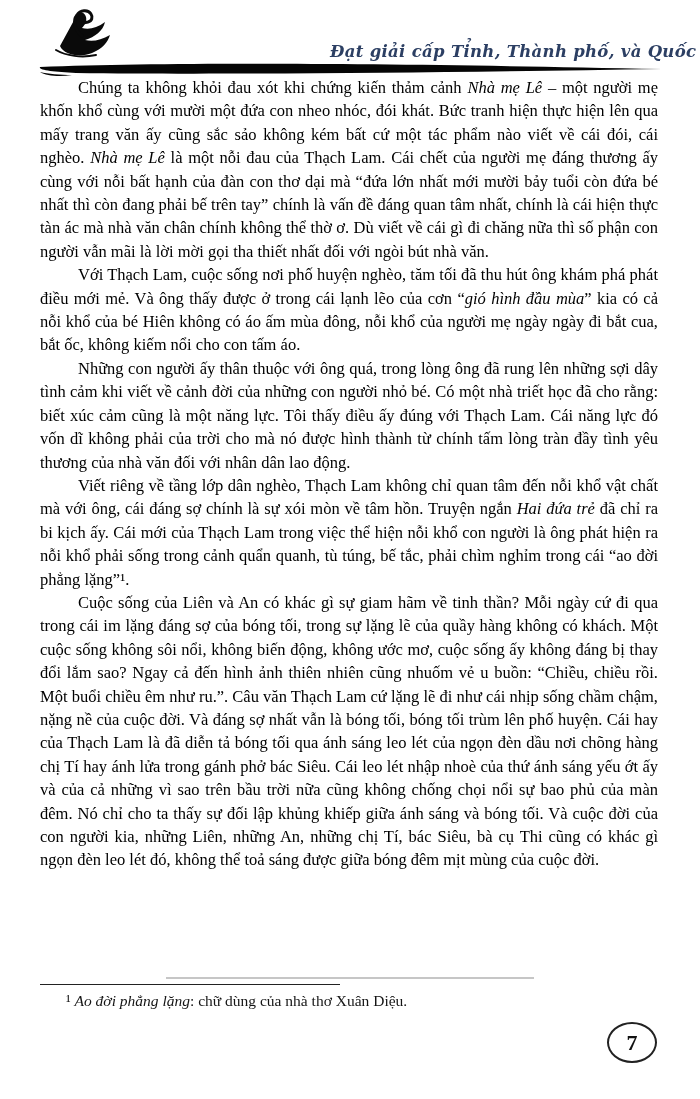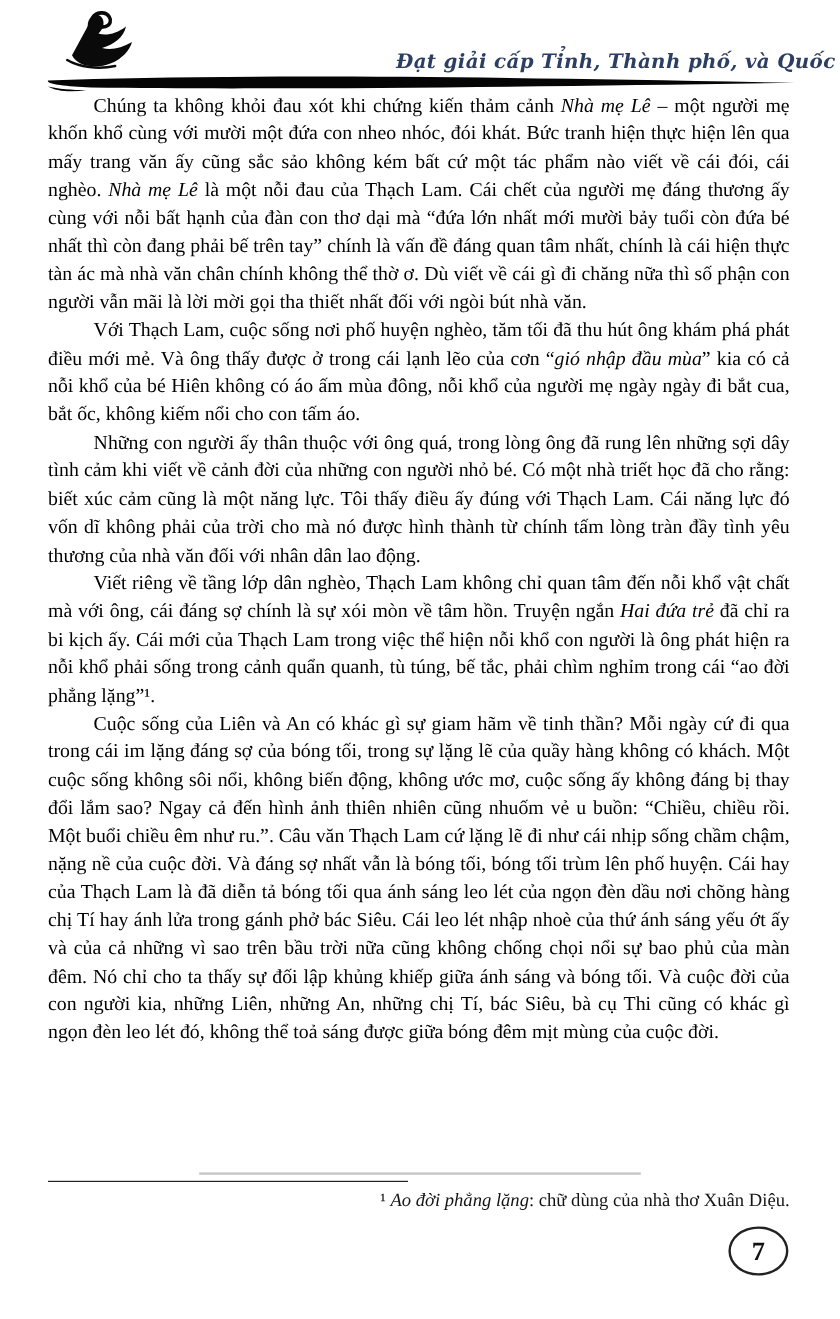--- a/index.html
+++ b/index.html
@@ -28,21 +28,21 @@
 
   
   .body-text {
     position:absolute; top:76px; left:40px; width:618px;
     text-align:justify; font-size:16.5px; line-height:23.4px; color:#000000;
   }
   .para { margin:0; text-indent:38px; }
   .it { font-style:italic; }
 
   
-  .footnote { position:absolute; left:40px; top:984px; width:618px;text-align:right; }
+  .footnote { position:absolute; left:40px; top:984px; width:618px; }
   .footnote-rule { width:300px; border-top:1.5px solid #222; margin:0 0 5px 0; }
   .footnote-text { font-size:15.5px; line-height:21px; color:#141414; padding-left:26px; }
 
   
   .watermark { position:absolute; left:0; top:972px; width:100%; text-align:center; pointer-events:none; }
   .wm1 {
     font-family:"Liberation Serif",serif; font-size:62px; line-height:64px;
     color:#8f8f8f; opacity:.5; letter-spacing:2px;
   }
   .wm2 {
@@ -74,21 +74,21 @@
     <div class="title-right">Đạt giải cấp Tỉnh, Thành phố, và Quốc gia</div>
 
     <svg class="divider" width="628" height="18" viewBox="0 0 628 18" preserveAspectRatio="none" aria-hidden="true">
       <path d="M4 7 C140 2 340 3 626 9 C430 12 200 15 40 13 C18 12 2 10 4 7 Z" fill="#050505"></path>
       <path d="M4 12 C10 16 24 17 36 15 C24 15 12 14 4 12 Z" fill="#050505"></path>
     </svg>
   </header>
 
   <main class="body-text">
       <p class="para"><span>Chúng ta không khỏi đau xót khi chứng kiến thảm cảnh </span><span class="it">Nhà mẹ Lê</span><span> – một người mẹ khốn khổ cùng với mười một đứa con nheo nhóc, đói khát. Bức tranh hiện thực hiện lên qua mấy trang văn ấy cũng sắc sảo không kém bất cứ một tác phẩm nào viết về cái đói, cái nghèo. </span><span class="it">Nhà mẹ Lê</span><span> là một nỗi đau của Thạch Lam. Cái chết của người mẹ đáng thương ấy cùng với nỗi bất hạnh của đàn con thơ dại mà “đứa lớn nhất mới mười bảy tuổi còn đứa bé nhất thì còn đang phải bế trên tay” chính là vấn đề đáng quan tâm nhất, chính là cái hiện thực tàn ác mà nhà văn chân chính không thể thờ ơ. Dù viết về cái gì đi chăng nữa thì số phận con người vẫn mãi là lời mời gọi tha thiết nhất đối với ngòi bút nhà văn.</span></p>
-      <p class="para"><span>Với Thạch Lam, cuộc sống nơi phố huyện nghèo, tăm tối đã thu hút ông khám phá phát điều mới mẻ. Và ông thấy được ở trong cái lạnh lẽo của cơn “</span><span class="it">gió nhập đầu mùa</span><span>” kia có cả nỗi khổ của bé Hiên không có áo ấm mùa đông, nỗi khổ của người mẹ ngày ngày đi bắt cua, bắt ốc, không kiếm nổi cho con tấm áo.</span></p>
+      <p class="para"><span>Với Thạch Lam, cuộc sống nơi phố huyện nghèo, tăm tối đã thu hút ông khám phá phát điều mới mẻ. Và ông thấy được ở trong cái lạnh lẽo của cơn “</span><span class="it">gió hình đầu mùa</span><span>” kia có cả nỗi khổ của bé Hiên không có áo ấm mùa đông, nỗi khổ của người mẹ ngày ngày đi bắt cua, bắt ốc, không kiếm nổi cho con tấm áo.</span></p>
       <p class="para"><span>Những con người ấy thân thuộc với ông quá, trong lòng ông đã rung lên những sợi dây tình cảm khi viết về cảnh đời của những con người nhỏ bé. Có một nhà triết học đã cho rằng: biết xúc cảm cũng là một năng lực. Tôi thấy điều ấy đúng với Thạch Lam. Cái năng lực đó vốn dĩ không phải của trời cho mà nó được hình thành từ chính tấm lòng tràn đầy tình yêu thương của nhà văn đối với nhân dân lao động.</span></p>
       <p class="para"><span>Viết riêng về tầng lớp dân nghèo, Thạch Lam không chỉ quan tâm đến nỗi khổ vật chất mà với ông, cái đáng sợ chính là sự xói mòn về tâm hồn. Truyện ngắn </span><span class="it">Hai đứa trẻ</span><span> đã chỉ ra bi kịch ấy. Cái mới của Thạch Lam trong việc thể hiện nỗi khổ con người là ông phát hiện ra nỗi khổ phải sống trong cảnh quẩn quanh, tù túng, bế tắc, phải chìm nghỉm trong cái “ao đời phẳng lặng”¹.</span></p>
       <p class="para"><span>Cuộc sống của Liên và An có khác gì sự giam hãm về tinh thần? Mỗi ngày cứ đi qua trong cái im lặng đáng sợ của bóng tối, trong sự lặng lẽ của quầy hàng không có khách. Một cuộc sống không sôi nổi, không biến động, không ước mơ, cuộc sống ấy không đáng bị thay đổi lắm sao? Ngay cả đến hình ảnh thiên nhiên cũng nhuốm vẻ u buồn: “Chiều, chiều rồi. Một buổi chiều êm như ru.”. Câu văn Thạch Lam cứ lặng lẽ đi như cái nhịp sống chầm chậm, nặng nề của cuộc đời. Và đáng sợ nhất vẫn là bóng tối, bóng tối trùm lên phố huyện. Cái hay của Thạch Lam là đã diễn tả bóng tối qua ánh sáng leo lét của ngọn đèn dầu nơi chõng hàng chị Tí hay ánh lửa trong gánh phở bác Siêu. Cái leo lét nhập nhoè của thứ ánh sáng yếu ớt ấy và của cả những vì sao trên bầu trời nữa cũng không chống chọi nổi sự bao phủ của màn đêm. Nó chỉ cho ta thấy sự đối lập khủng khiếp giữa ánh sáng và bóng tối. Và cuộc đời của con người kia, những Liên, những An, những chị Tí, bác Siêu, bà cụ Thi cũng có khác gì ngọn đèn leo lét đó, không thể toả sáng được giữa bóng đêm mịt mùng của cuộc đời.</span></p>
     </main>
 
   <div class="watermark">
     <div class="wm-underline"></div>
   </div>
 
   <div class="footnote">

